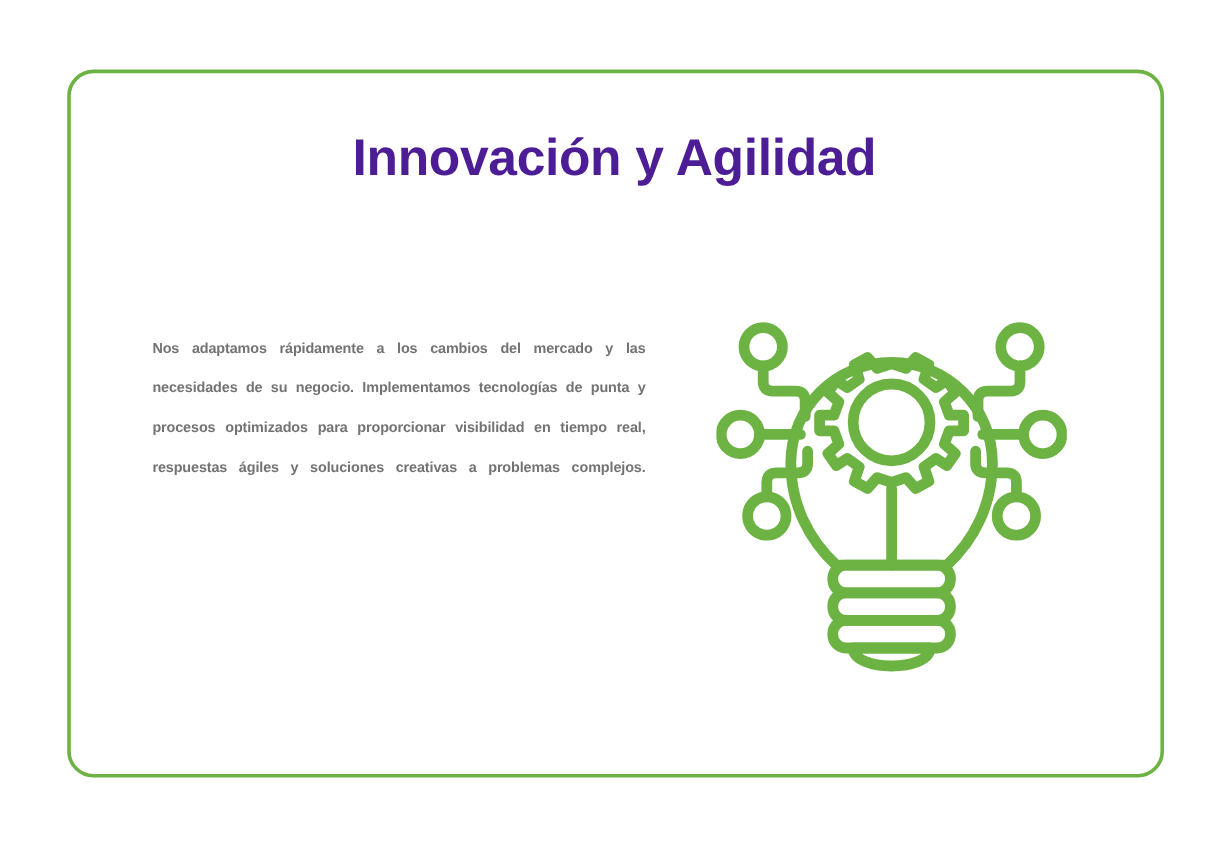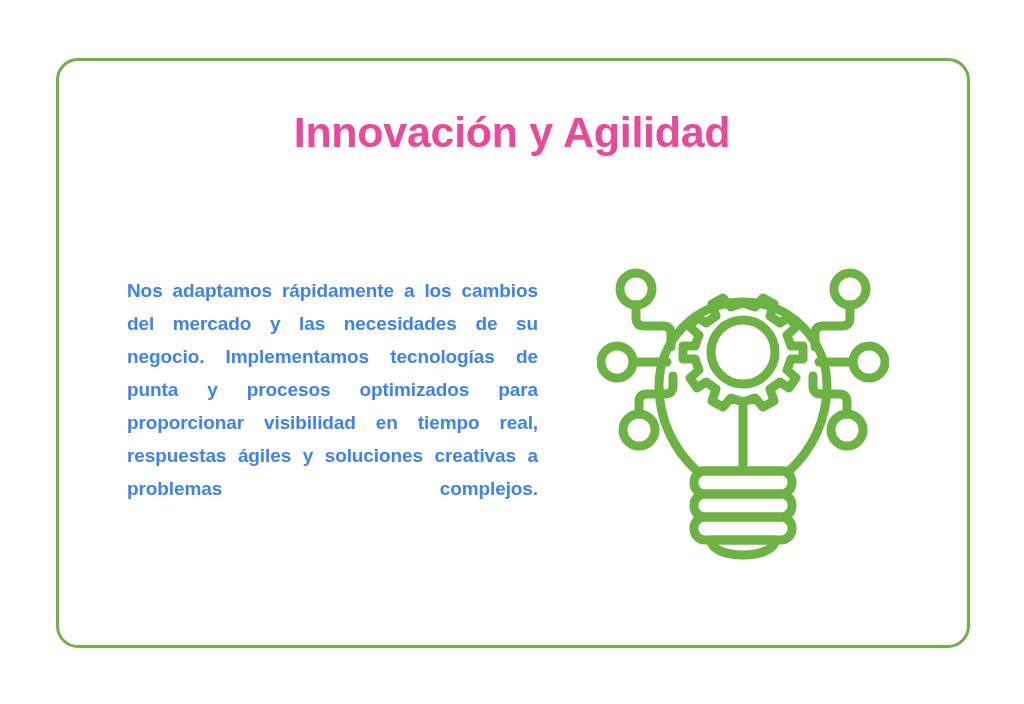--- a/index.html
+++ b/index.html
@@ -36,35 +36,35 @@
 
   
   #card-title {
     position: absolute;
     left: 0;
     top: 108px;
     width: 100%;
     text-align: center;
     font-size: 43px;
     font-weight: bold;
-    color: #ec4899;
+    color: #4c1d95;
     letter-spacing: -0.3px;
     line-height: 1.15;
     white-space: nowrap;
   }
 
   
   #body-text {
     position: absolute;
     left: 127px;
     top: 274px;
     width: 411px;
-    font-size: 19px;
+    font-size: 12px;
     font-weight: bold;
-    color: #3b82f6;
+    color: #737373;
     line-height: 33px;
     text-align: justify;
     text-justify: inter-word;
     letter-spacing: -0.1px;
   }
   
   #body-text::after {
     content: "";
     display: inline-block;
     width: 100%;

